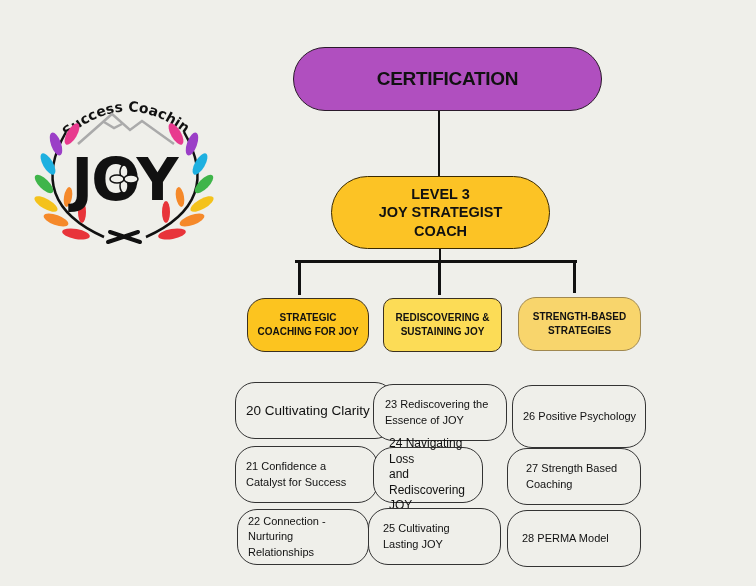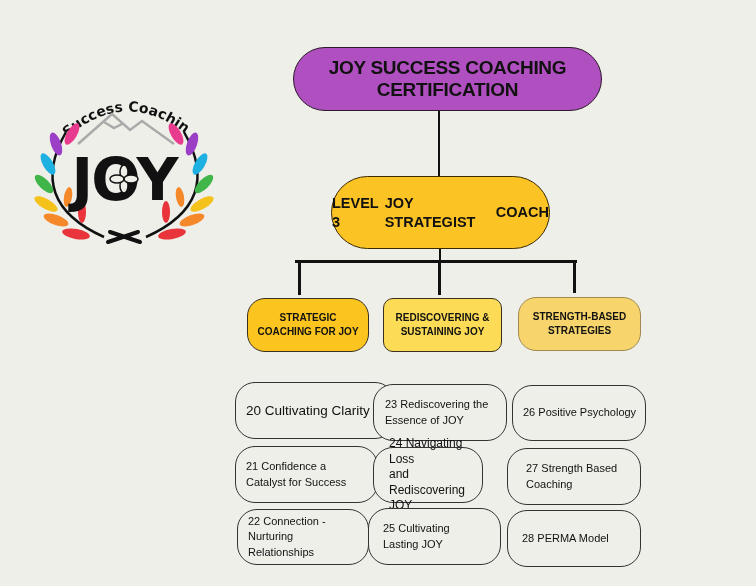--- a/index.html
+++ b/index.html
@@ -4,21 +4,21 @@
 <style>
   html, body { margin:0; padding:0; }
   body { width:756px; height:586px; background:#efefea; position:relative; overflow:hidden;
          font-family:"Liberation Sans", sans-serif; }
   .abs { position:absolute; box-sizing:border-box; }
   .line { position:absolute; background:#111; }
   .root { left:293px; top:47px; width:309px; height:64px; background:#b04fbf; border:1.5px solid #2a1a2a;
           border-radius:32px; display:flex; flex-direction:column; align-items:center; justify-content:center;
           font-weight:bold; font-size:19px; line-height:22px; color:#111; letter-spacing:-0.3px; }
   .level { left:331px; top:176px; width:219px; height:73px; background:#fcc325; border:1.5px solid #3a2a00;
-           border-radius:37px; display:flex; flex-direction:row; align-items:center; justify-content:center;
+           border-radius:37px; display:flex; flex-direction:column; align-items:center; justify-content:center;
            font-weight:bold; font-size:14.5px; line-height:18.5px; color:#111; }
   .cat { top:298px; height:54px; border:1.5px solid #3a3020; border-radius:18px; display:flex; flex-direction:column;
          align-items:center; justify-content:center; font-weight:bold; font-size:10px; line-height:14px; color:#111; text-align:center; }
   .mod { border:1.5px solid #333; border-radius:20px; background:#efefea; display:flex; flex-direction:column;
          justify-content:center; padding-left:10px; font-size:11px; line-height:15.5px; color:#111; }
   .mod.big { font-size:13.5px; }
   .logo { left:26px; top:92px; width:196px; height:180px; }
 </style>
 </head>
 <body>
@@ -76,21 +76,20 @@
 </div>
 
 <div class="line" style="left:438px;top:111px;width:2px;height:65px;"></div>
 <div class="line" style="left:439px;top:249px;width:2px;height:12px;"></div>
 <div class="line" style="left:295px;top:260px;width:282px;height:3px;"></div>
 <div class="line" style="left:298px;top:261px;width:3px;height:34px;"></div>
 <div class="line" style="left:438px;top:261px;width:3px;height:34px;"></div>
 <div class="line" style="left:573px;top:261px;width:3px;height:32px;"></div>
 
 <div class="abs root">
-  <div>JOY SUCCESS COACHING</div>
   <div>CERTIFICATION</div>
 </div>
 
 <div class="abs level">
   <div>LEVEL 3</div>
   <div>JOY STRATEGIST</div>
   <div>COACH</div>
 </div>
 
 <div class="abs cat" style="left:247px;width:122px;background:#fcc41f;">
@@ -126,21 +125,21 @@
 <div class="abs mod" style="left:373px;top:447px;width:110px;height:56px;padding-left:15px;font-size:12px;">
   <div>24 Navigating Loss</div>
   <div>and Rediscovering</div>
   <div>JOY</div>
 </div>
 <div class="abs mod" style="left:368px;top:508px;width:133px;height:57px;padding-left:14px;">
   <div>25 Cultivating</div>
   <div>Lasting JOY</div>
 </div>
 
-<div class="abs mod" style="left:512px;top:385px;width:134px;height:56px;">
+<div class="abs mod" style="left:512px;top:385px;width:134px;height:63px;">
   <div>26 Positive Psychology</div>
 </div>
 <div class="abs mod" style="left:507px;top:448px;width:134px;height:57px;padding-left:18px;">
   <div>27 Strength Based</div>
   <div>Coaching</div>
 </div>
 <div class="abs mod" style="left:507px;top:510px;width:134px;height:57px;padding-left:14px;">
   <div>28 PERMA Model</div>
 </div>
 

